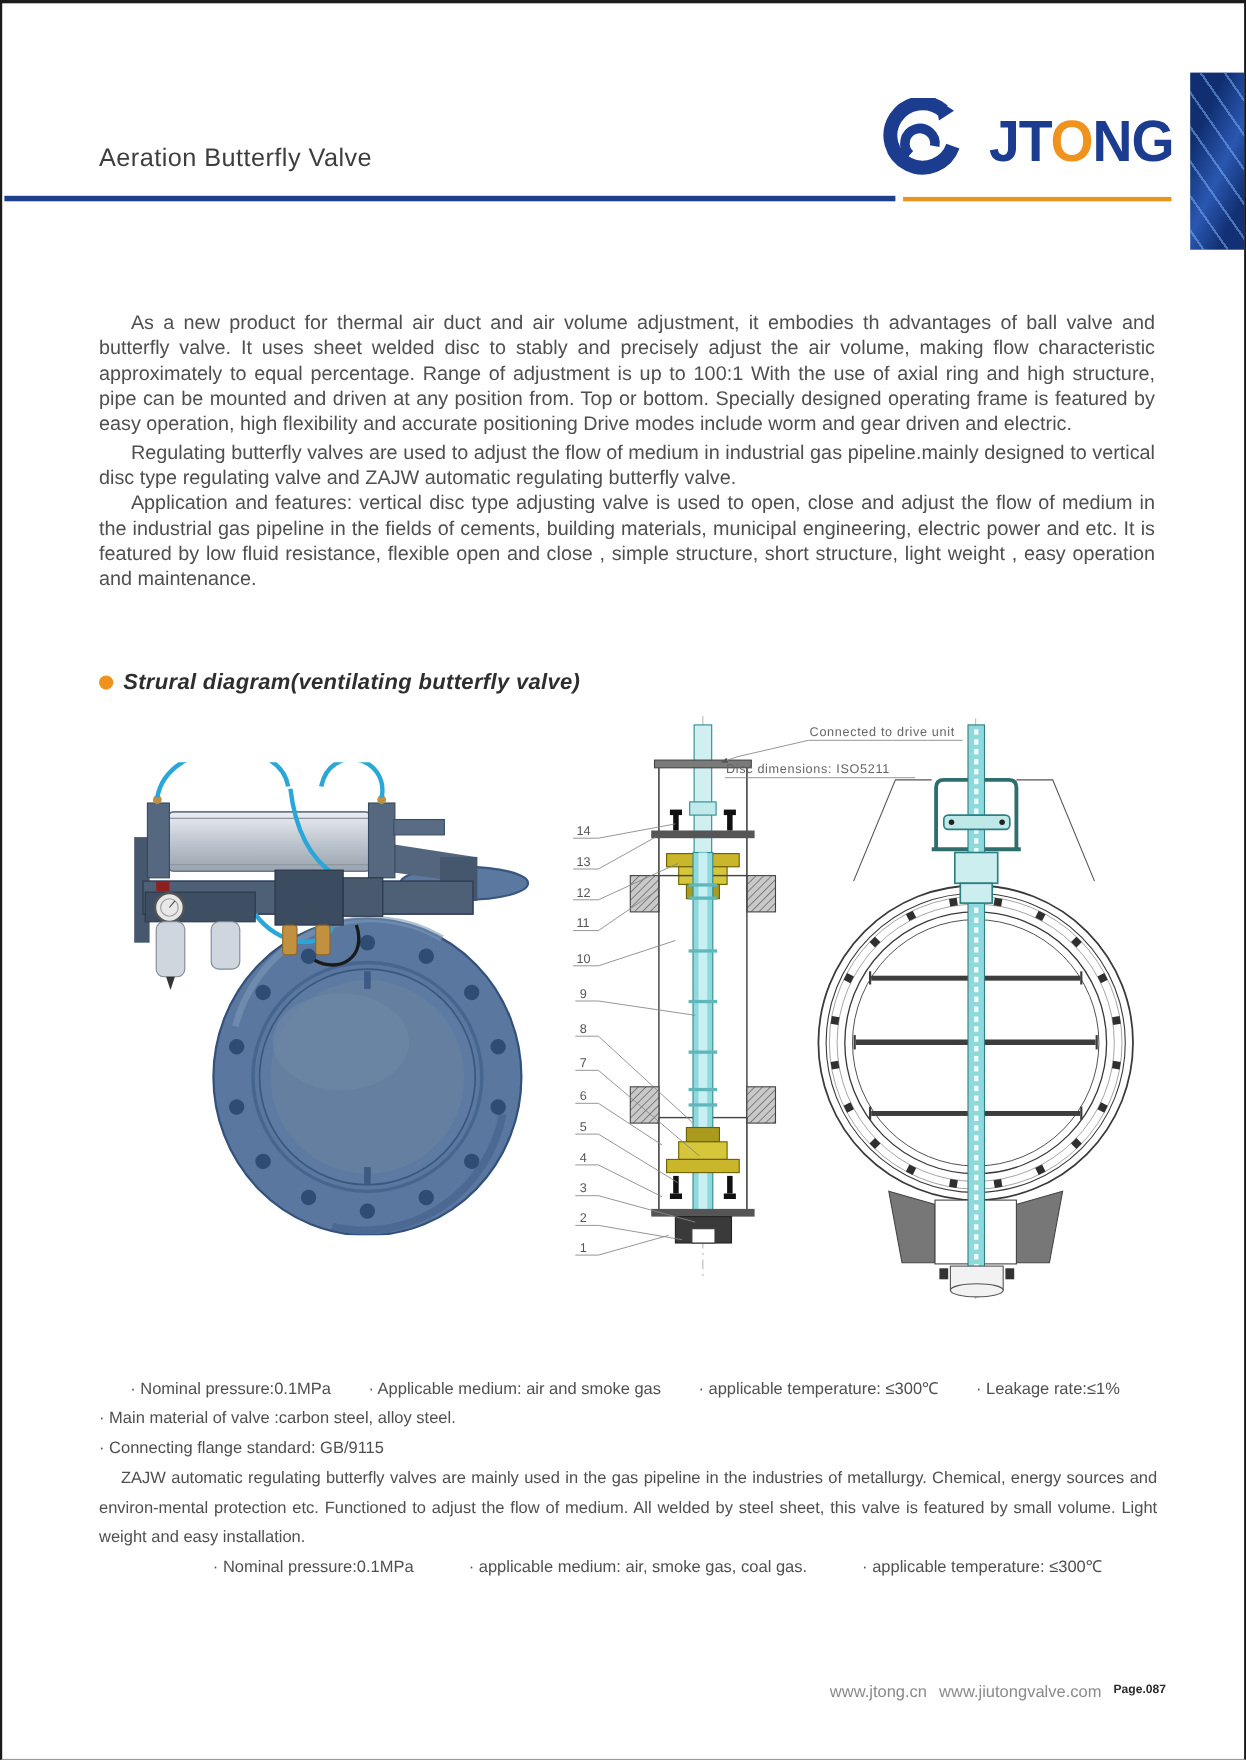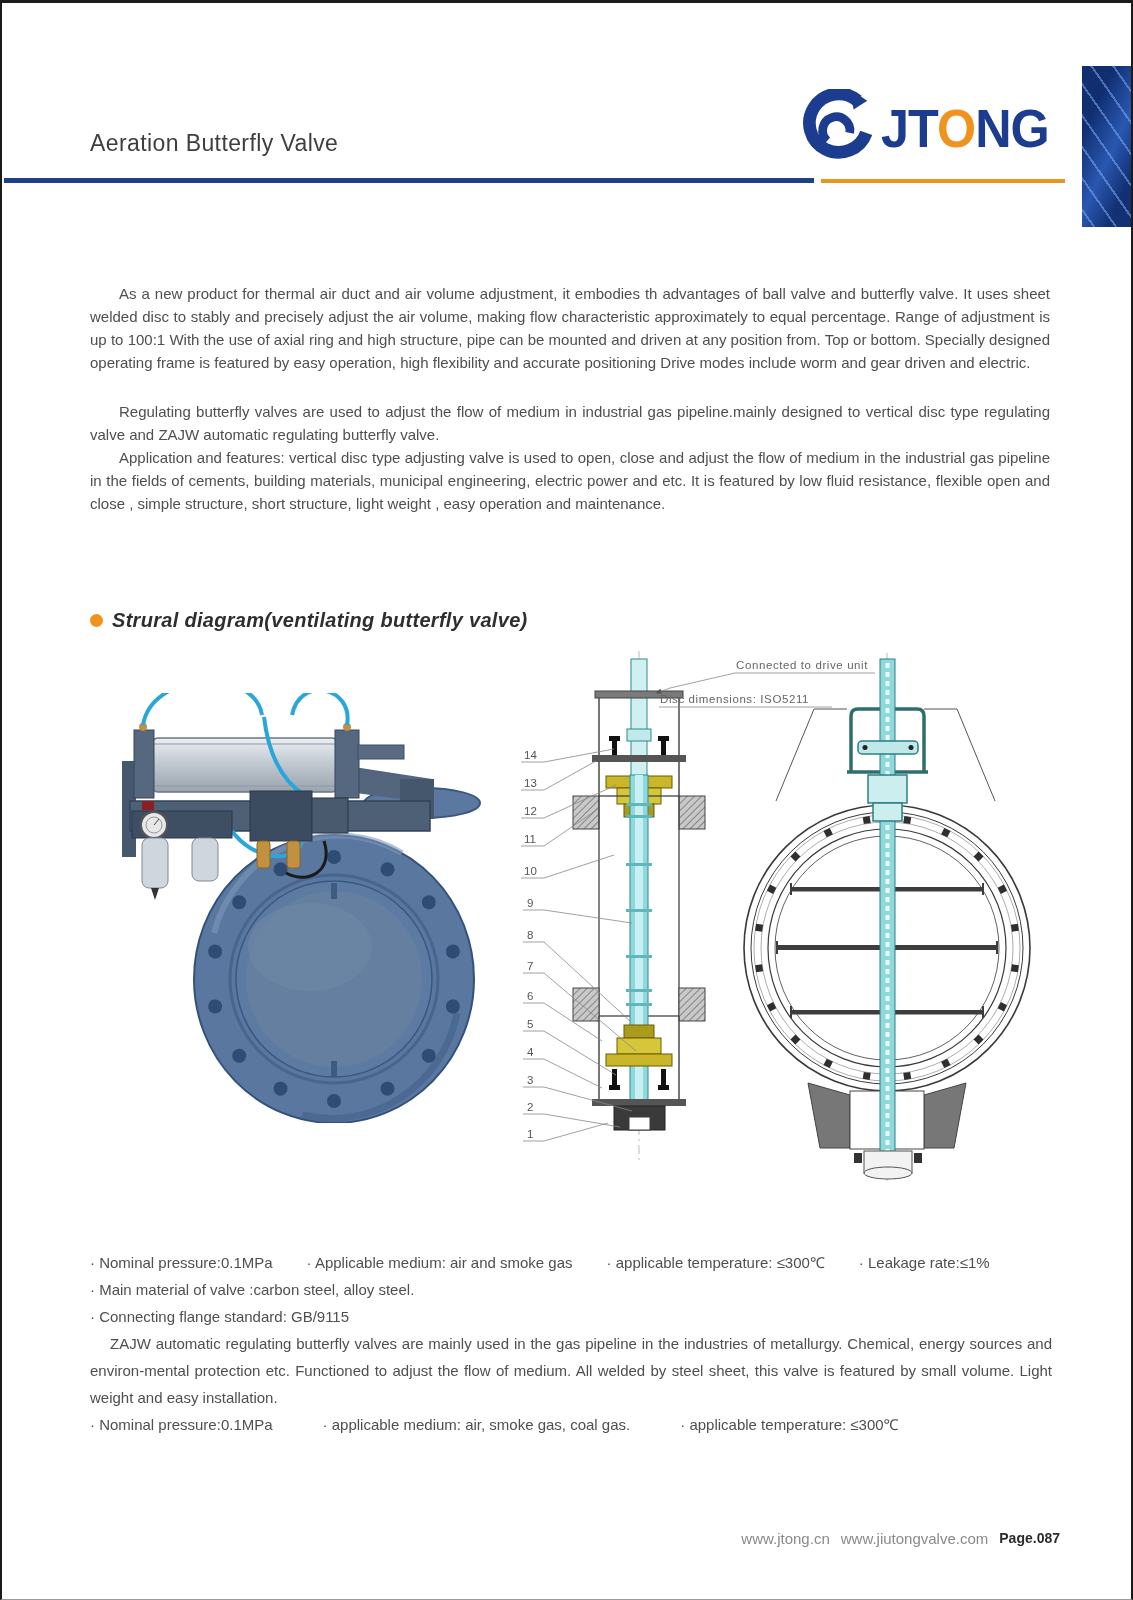--- a/index.html
+++ b/index.html
@@ -6,49 +6,49 @@
   .page{
     position:relative;width:1133px;height:1600px;background:#ffffff;
     margin:0 auto;box-sizing:border-box;overflow:hidden;
     border-left:2px solid #1b1b1b;border-top:3px solid #1b1b1b;
     border-right:2px solid #1b1b1b;border-bottom:1px solid #9a9a9a;
     font-family:"Liberation Sans", sans-serif;
   }
   .abs{position:absolute;}
   
   .page-title{left:88px;top:127px;font-size:23px;color:#3e3e3e;letter-spacing:.4px;}
-  .logo{left:797px;top:86px;display:flex;align-items:center;gap:4px;}
+  .logo{left:797px;top:86px;display:flex;align-items:center;gap:22px;}
   .logo-text{font-size:53px;font-weight:bold;color:#1c3d8f;letter-spacing:-1px;transform:scaleX(.95);transform-origin:left;}
   .logo-text .o{color:#f0931e;}
   .rule-blue{left:2px;top:175px;width:810px;height:5px;background:#1e3f8c;}
   .rule-orange{left:819px;top:176px;width:244px;height:4px;background:#e8951d;}
   .corner-deco{
     left:1080px;top:63px;width:51px;height:161px;
     background-image:
       repeating-linear-gradient(55deg, rgba(120,170,240,0) 0 9px, rgba(120,170,240,.55) 9px 11px, rgba(120,170,240,0) 11px 18px),
       linear-gradient(115deg,#102e70 25%,#2a57b0 55%,#123073 80%);
   }
   
-  .intro{left:88px;width:960px;font-size:15px;line-height:23px;color:#4f4f4f;text-align:justify;}
+  .intro{left:88px;width:960px;font-size:18px;line-height:23px;color:#4f4f4f;text-align:justify;}
   .intro p{margin:0;text-indent:29px;}
   .intro-1{top:279px;}
   .intro-2{top:397px;}
   
   .section-head{left:88px;top:606px;display:flex;align-items:center;gap:9px;font-style:italic;}
   .section-dot{width:13px;height:13px;border-radius:50%;background:#f0931e;flex:0 0 auto;}
   .section-title{font-size:20px;font-weight:bold;color:#2e2e2e;letter-spacing:.3px;}
   
   .specs{left:88px;top:1246px;width:962px;font-size:15px;line-height:27px;color:#4f4f4f;}
-  .spec-row{display:flex;}
+  .spec-row{display:flex;justify-content:flex-end;}
   .spec-row.r1 span{margin-right:34px;}
   .spec-row.r2 span{margin-right:50px;}
   .spec-para{margin:0;text-indent:20px;text-align:justify;}
   
   .footer{right:71px;top:1527px;display:flex;align-items:flex-start;gap:11px;font-size:15px;color:#8a8a8a;}
-  .footer .pageno{font-size:14px;font-weight:bold;color:#2b2b2b;}
+  .footer .pageno{font-size:11px;font-weight:bold;color:#2b2b2b;}
   svg{display:block;}
   text{font-family:"Liberation Sans", sans-serif;}
 </style>
 </head>
 <body>
 
 <div class="page">
 
   <div class="abs page-title">Aeration Butterfly Valve</div>
 

